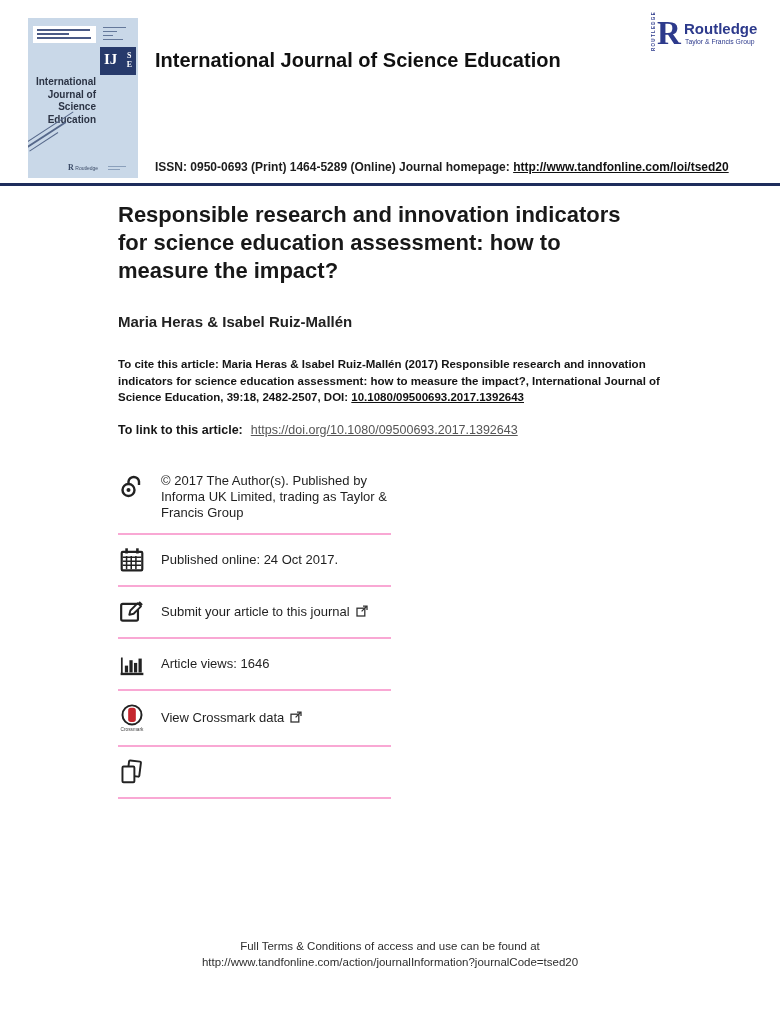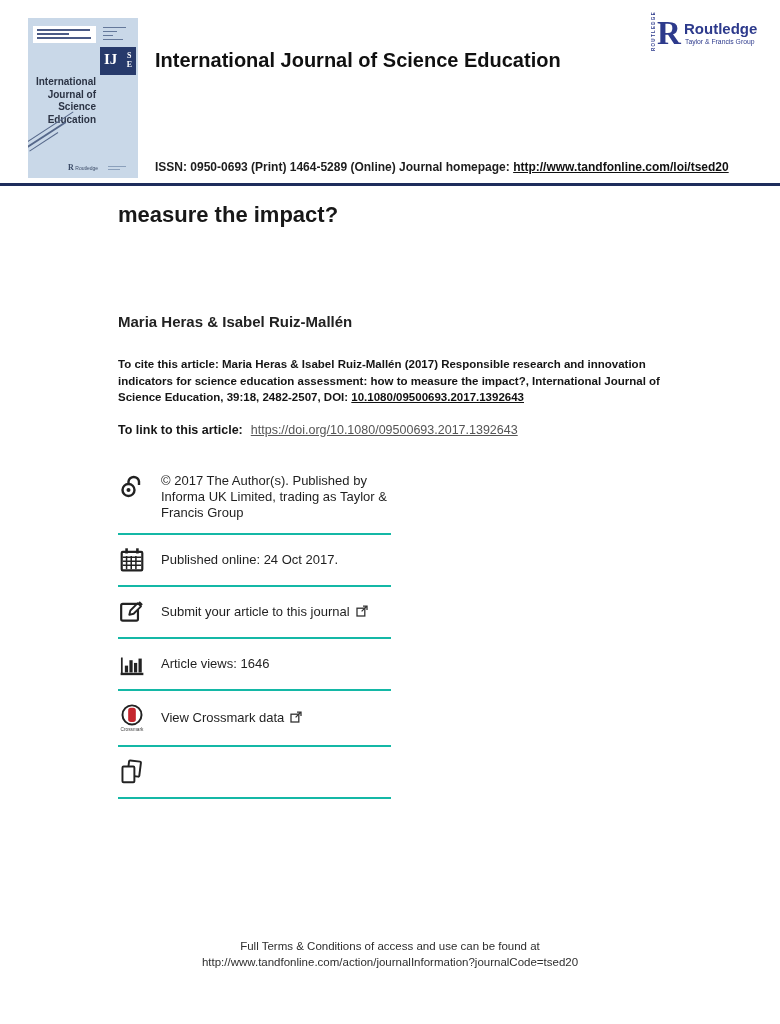--- a/index.html
+++ b/index.html
@@ -43,21 +43,21 @@
   .art-title { left:118px; top:201px; width:560px; font-size:22px; line-height:28px; font-weight:700; color:#181818; }
   .authors { left:118px; top:313px; font-size:15px; font-weight:700; color:#222;text-align:right; }
   .cite-block { left:118px; top:356px; width:566px; font-size:11.5px; font-weight:700; line-height:16.5px; color:#151515; }
   .cite-block a { color:#111; }
   .link-line { left:118px; top:423px; font-size:12.5px; color:#151515; }
   .link-line .lbl { font-weight:700; margin-right:8px; }
   .link-line a { color:#555; font-weight:400;margin-top:14px; }
 
   
   .info-list { left:118px; top:460px; width:273px; }
-  .info-row { display:flex; gap:15px; align-items:center; padding:12px 0; border-bottom:2px solid #14b8a6; }
+  .info-row { display:flex; gap:15px; align-items:center; padding:12px 0; border-bottom:2px solid #f9a8d4; }
   .info-row.first { align-items:flex-start; padding-top:13px; }
   .info-icon { flex:0 0 28px; display:flex; justify-content:center; }
   .info-text { font-size:13px; line-height:16px; color:#1f1f1f; }
   .ext { display:inline-block; margin-left:6px; color:#333; vertical-align:-1px; }
 
   
   .footer { left:0; top:938px; width:780px; text-align:center; font-size:11.5px; line-height:16px; color:#2e2e2e; }
   .footer a { color:#2e2e2e; text-decoration:none; }
 </style>
 </head>
@@ -112,20 +112,22 @@
 
 <div class="abs journal-title">International Journal of Science Education</div>
 
 <div class="abs issn-line">
   <span>ISSN: 0950-0693 (Print) 1464-5289 (Online) Journal homepage: </span><a href="#">http://www.tandfonline.com/loi/tsed20</a>
 </div>
 
 <div class="abs page-rule"></div>
 
 <h1 class="abs art-title">
+  <div>Responsible research and innovation indicators</div>
+  <div>for science education assessment: how to</div>
   <div>measure the impact?</div>
 </h1>
 
 <div class="abs authors">Maria Heras &amp; Isabel Ruiz-Mallén</div>
 
 <div class="abs cite-block">
   <div>
     <span class="lbl">To cite this article: </span><span>Maria Heras &amp; Isabel Ruiz-Mallén (2017) Responsible research and innovation</span>
   </div>
   <div>indicators for science education assessment: how to measure the impact?, International Journal of</div>

